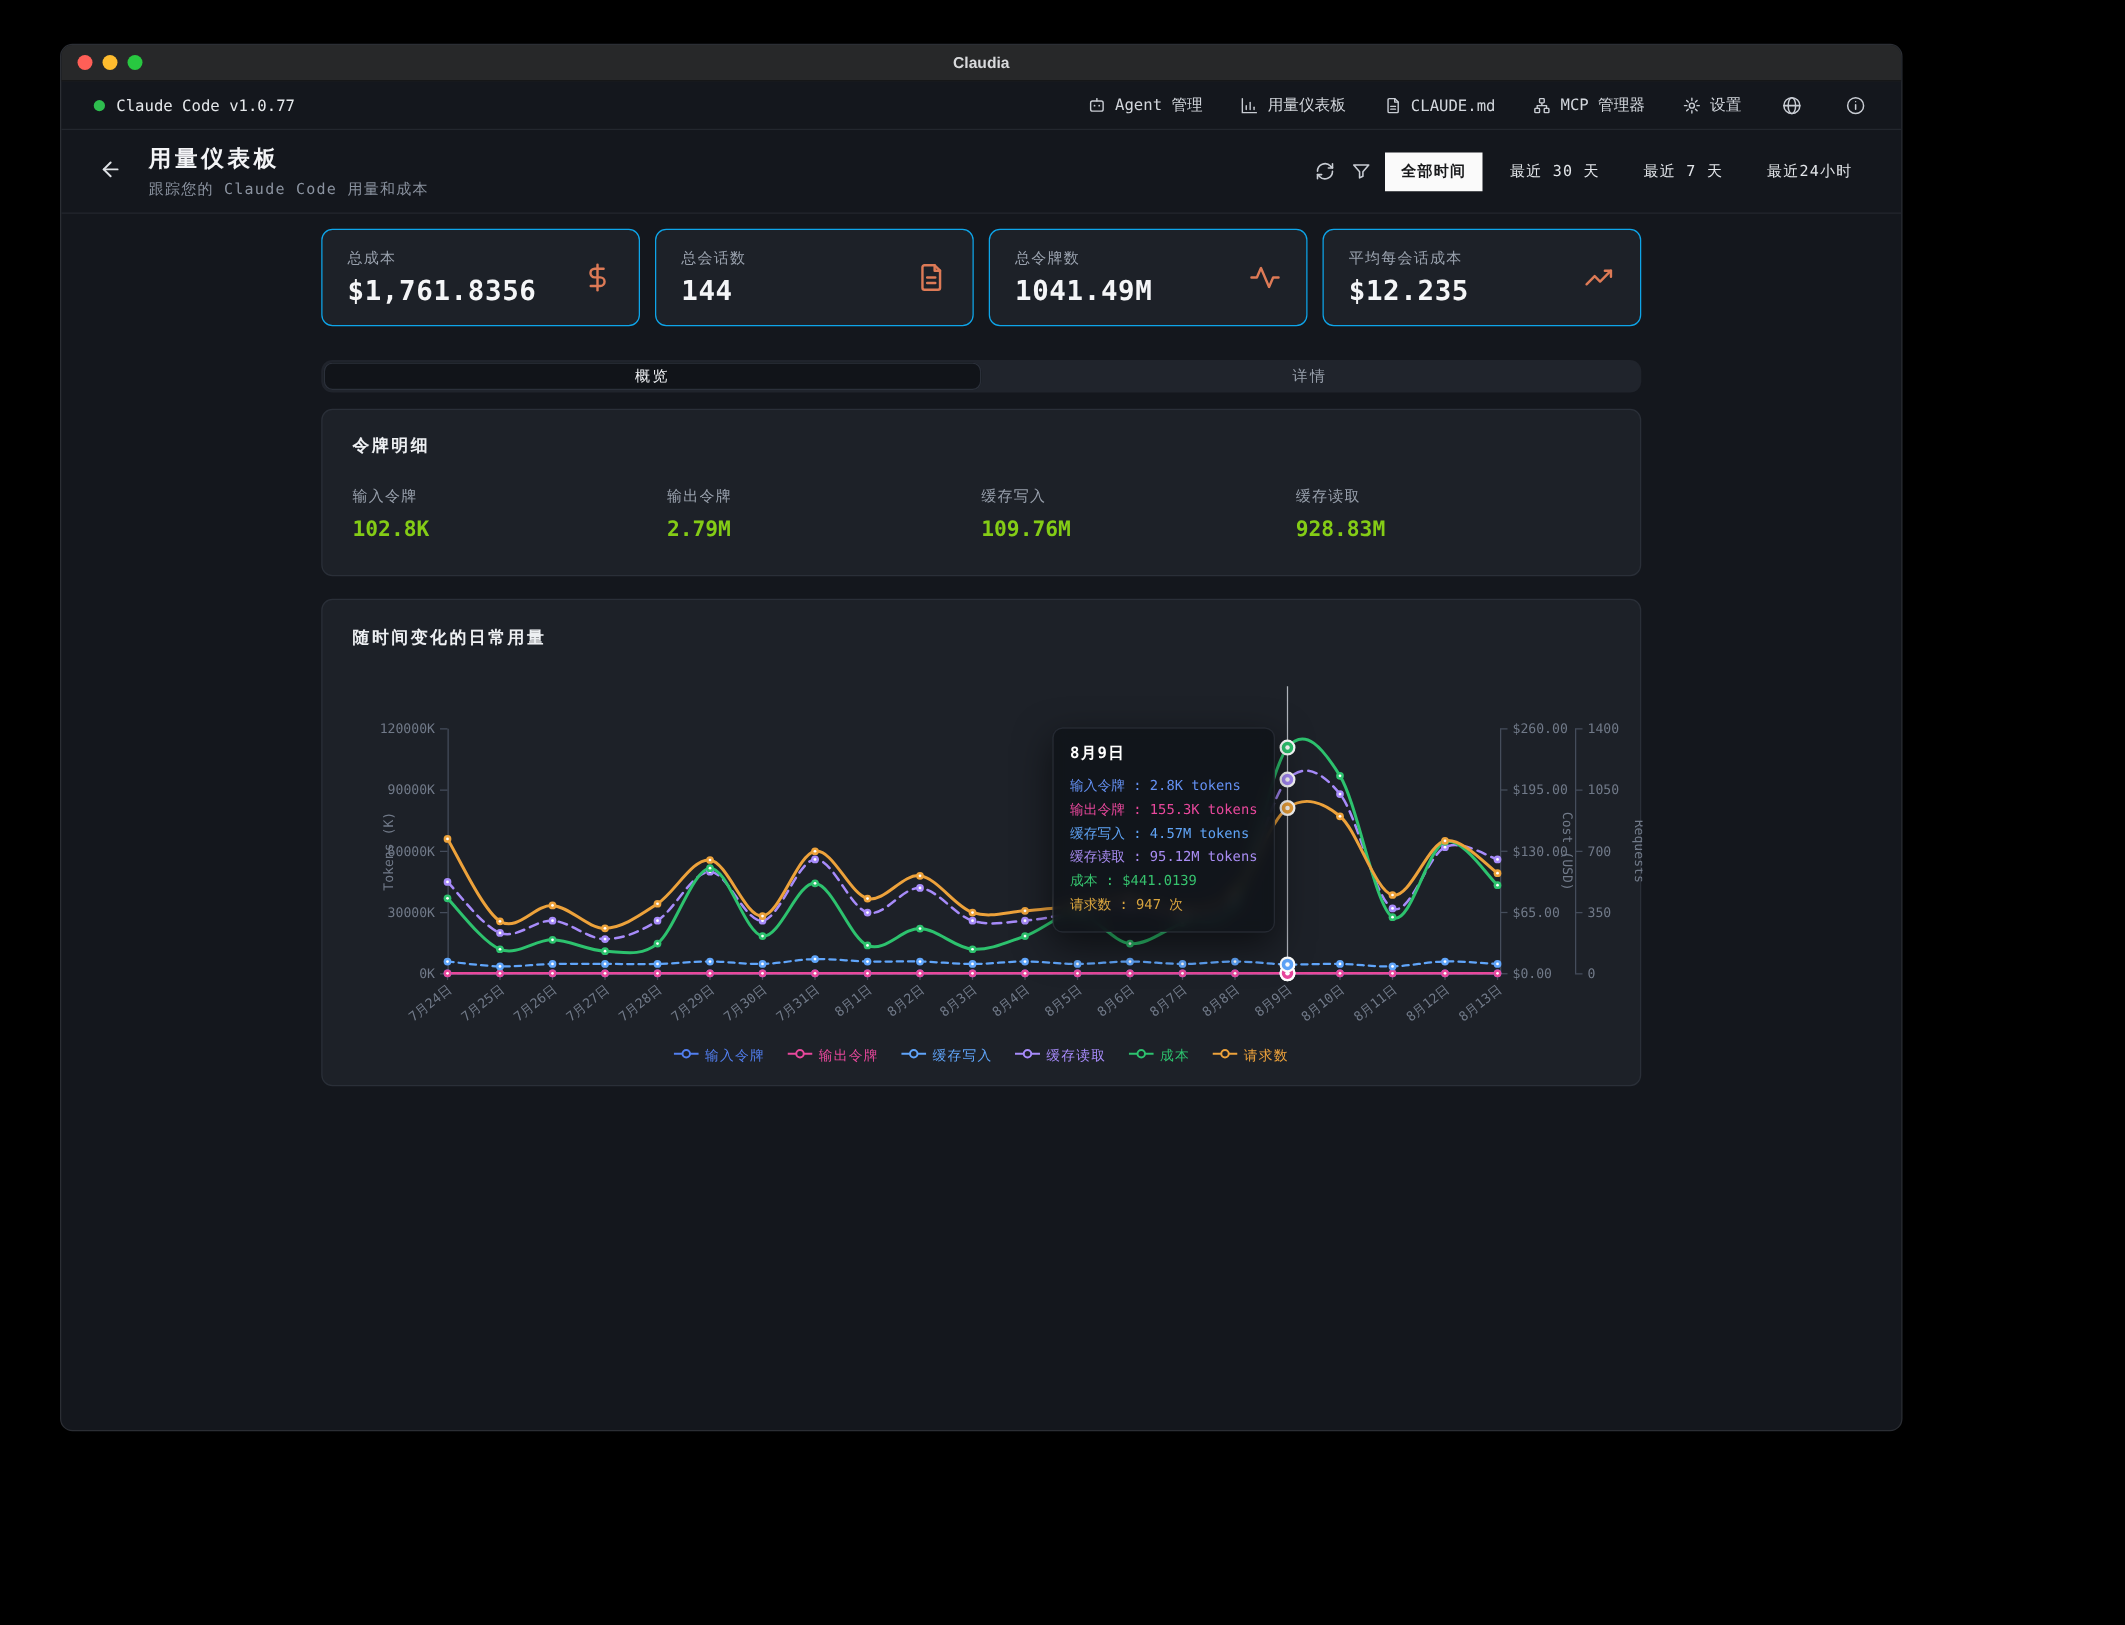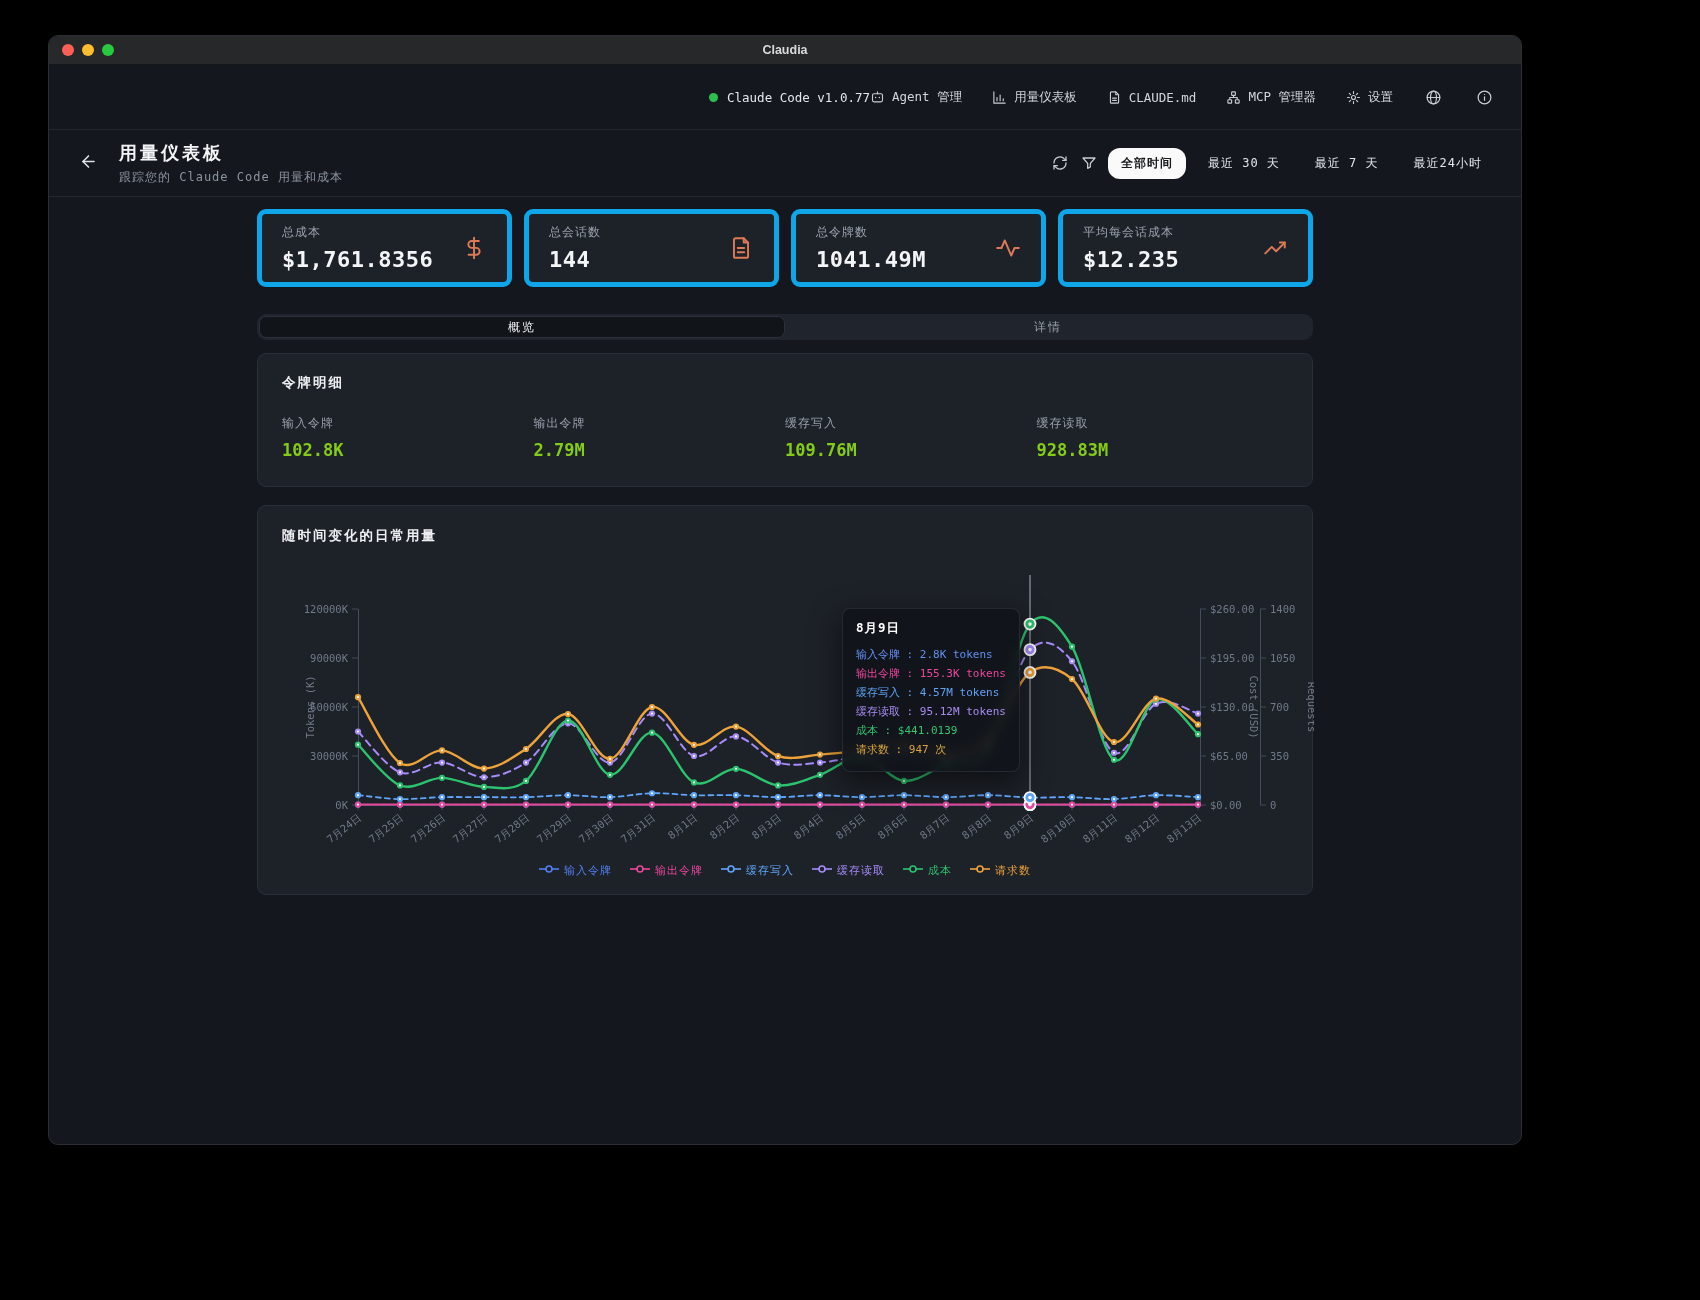--- a/index.html
+++ b/index.html
@@ -6,40 +6,40 @@
   html,body { width:1700px; height:1300px; background:#000; font-family:"DejaVu Sans Mono","Liberation Mono",monospace; }
   .window { position:absolute; left:48px; top:35px; width:1474px; height:1110px; background:#14171d;
             border-radius:10px; overflow:hidden; border:1px solid #2b2e34; box-shadow:0 24px 70px rgba(0,0,0,.65); }
   
   .titlebar { height:29px; background:#272829; border-bottom:1px solid #161718; display:flex; align-items:center; justify-content:center; position:relative; }
   .traffic { position:absolute; left:13px; top:0; height:100%; display:flex; align-items:center; gap:8px; }
   .light { width:12px; height:12px; border-radius:50%; cursor:pointer; }
   .light.red{ background:#ff5f57; } .light.yellow{ background:#febc2e; } .light.green{ background:#28c840; }
   .win-title { font-family:"Liberation Sans",sans-serif; font-size:12.5px; font-weight:bold; color:#d9dadc; }
   
-  .app-header { height:65px; display:flex; align-items:center; justify-content:flex-end; padding:0 26px; border-bottom:1px solid #23272e; }
+  .app-header { height:39px; display:flex; align-items:center; justify-content:space-between; padding:0 26px; border-bottom:1px solid #23272e; }
   .brand { display:flex; align-items:center; gap:9px; font-size:12.5px; color:#e4e7ea; }
   .status-dot { width:9px; height:9px; border-radius:50%; background:#2ebd4e; }
   .nav { display:flex; align-items:center; gap:30px; }
   .nav-item { display:flex; align-items:center; gap:7px; color:#d2d6dc; font-size:12.5px; cursor:pointer; }
   .nav-item svg, .icon-btn svg { color:#c9cdd4; display:block; }
   .icon-btn { background:none; border:none; color:#c9cdd4; cursor:pointer; padding:2px; }
   
   .page-header { height:67px; display:flex; align-items:center; justify-content:space-between; padding:0 26px; border-bottom:1px solid #23272e; }
   .ph-left { display:flex; align-items:center; gap:17px; }
   .back-btn { background:none; border:none; color:#dfe2e6; cursor:pointer; padding:4px; }
   .page-title { font-size:18px; font-weight:bold; color:#f3f4f6; letter-spacing:3px; }
   .page-subtitle { font-size:12px; color:#8b93a0; margin-top:4px; letter-spacing:1px; }
   .ph-right { display:flex; align-items:center; gap:9px; }
-  .pill { background:none; border:none; font-family:inherit; font-size:12px; color:#e3e6ea; padding:7px 13px; border-radius:12px; cursor:pointer; letter-spacing:1px; white-space:nowrap; }
+  .pill { background:none; border:none; font-family:inherit; font-size:12px; color:#e3e6ea; padding:7px 13px; border-radius:0; cursor:pointer; letter-spacing:1px; white-space:nowrap; }
   .pill.active { background:#fafafa; color:#17181a; font-weight:bold; }
   
   .content { width:1056px; margin:0 auto; }
   .stats-row { display:flex; gap:12px; margin-top:12px; }
-  .stat-card { flex:1; height:78px; background:#1d2128; border:5px solid #0ea5e9; border-radius:9px;
+  .stat-card { flex:1; height:78px; background:#1d2128; border:1px solid #0ea5e9; border-radius:9px;
                padding:14px 20px; display:flex; justify-content:space-between; align-items:center; }
   .stat-label { font-size:12px; color:#9aa2ae; letter-spacing:1px; }
   .stat-value { font-size:22px; font-weight:bold; color:#f4f5f7; margin-top:6px; letter-spacing:.5px; }
   .stat-icon { color:#dd7a56; display:flex; }
   
   .tabs { display:grid; grid-template-columns:1fr 1fr; background:#20242c; border-radius:9px; margin-top:27px; height:26px; padding:2px; }
   .tab { display:flex; align-items:center; justify-content:center; font-size:12px; color:#99a1ad; border-radius:7px; cursor:pointer; letter-spacing:2px; }
   .tab.active { background:#111419; color:#eef0f3; box-shadow:inset 0 0 0 1px #2b303a; }
   
   .token-card { background:#1d2128; border:1px solid #2a2f38; border-radius:9px; margin-top:13px; padding:20px 24px 26px; }

